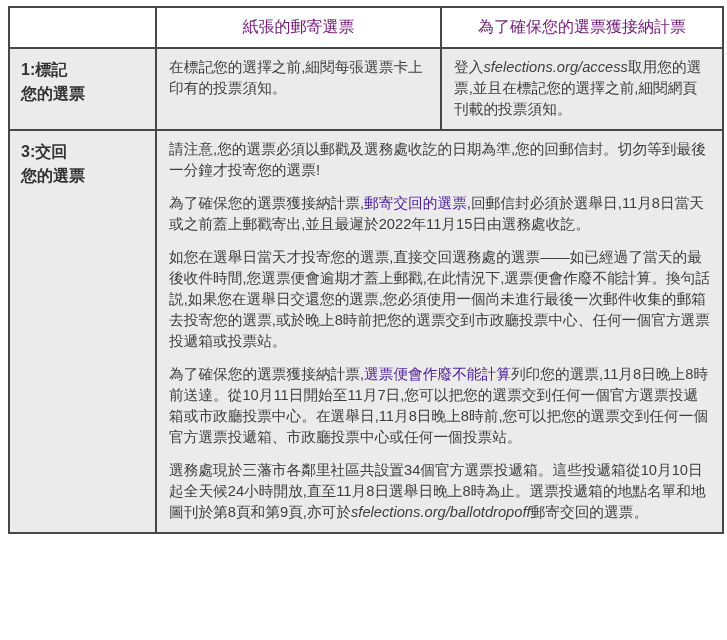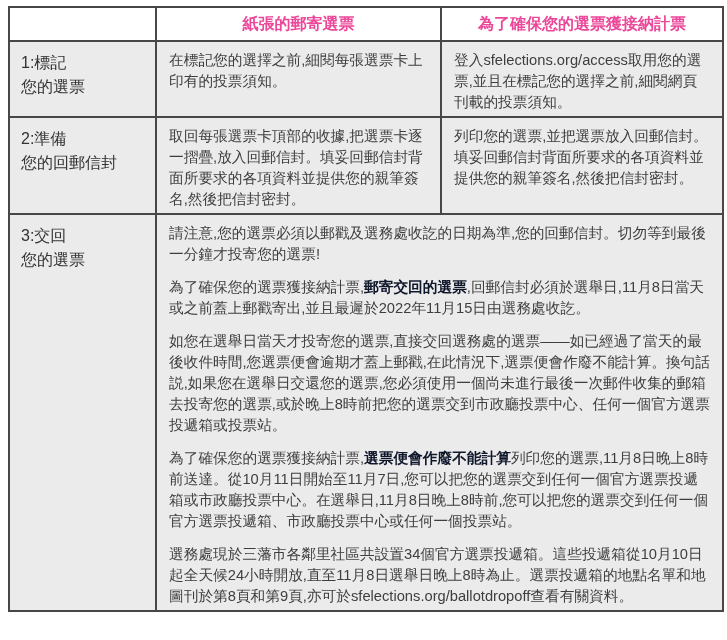--- a/index.html
+++ b/index.html
@@ -18,51 +18,51 @@
     border-collapse: collapse;
     table-layout: fixed;
   }
   .doc-table th, .doc-table td {
     border: 2px solid #474747;
     vertical-align: top;
     box-sizing: border-box;
   }
   th.hdr {
     background: #ffffff;
-    color: #ec4899;
-    font-weight: bold;
+    color: #701a75;
+    font-weight: normal;
     font-size: 16px;
-    height: 34px;
+    height: 41px;
     text-align: center;
     vertical-align: middle;
     padding: 4px 6px;
   }
   td.step-label {
     background: #ebebeb;
     color: #333333;
-    font-weight: normal;
+    font-weight: bold;
     font-size: 16px;
     line-height: 1.5;
     padding: 9px 8px 17px 11px;
   }
   td.cell {
     background: #ebebeb;
     color: #3e3e3e;
     font-size: 14.7px;
     line-height: 1.43;
-    padding: 8px 11px 3px 12px;
+    padding: 8px 11px 9px 12px;
   }
   td.cell p {
     margin: 0 0 12px 0;
   }
   td.cell p:last-child {
     margin-bottom: 0;
   }
-  .em-italic { }
-  .em-bold { font-weight: bold; color: #0f172a; }
+  .em-italic { font-style: italic; }
+  .em-bold { font-weight: normal; color: #4c1d95; }
 </style>
 </head>
 <body>
 
 <table class="doc-table">
   <colgroup>
     <col style="width:147px">
     <col style="width:285px">
     <col style="width:282px">
   </colgroup>
@@ -79,40 +79,28 @@
       <div>您的選票</div>
     </td>
     <td class="cell">
       <p>在標記您的選擇之前,細閱每張選票卡上印有的投票須知。</p>
     </td>
     <td class="cell">
       <p><span>登入</span><span class="em-italic">sfelections.org/access</span><span>取用您的選票,並且在標記您的選擇之前,細閱網頁刊載的投票須知。</span></p>
     </td>
   </tr>
 
-  <tr>
-    <td class="step-label">
-      <div>2:準備</div>
-      <div>您的回郵信封</div>
-    </td>
-    <td class="cell">
-      <p>取回每張選票卡頂部的收據,把選票卡逐一摺疊,放入回郵信封。填妥回郵信封背面所要求的各項資料並提供您的親筆簽名,然後把信封密封。</p>
-    </td>
-    <td class="cell">
-      <p>列印您的選票,並把選票放入回郵信封。填妥回郵信封背面所要求的各項資料並提供您的親筆簽名,然後把信封密封。</p>
-    </td>
-  </tr>
 
   <tr>
     <td class="step-label">
       <div>3:交回</div>
       <div>您的選票</div>
     </td>
     <td class="cell" colspan="2">
       <p>請注意,您的選票必須以郵戳及選務處收訖的日期為準,您的回郵信封。切勿等到最後一分鐘才投寄您的選票!</p>
       <p><span>為了確保您的選票獲接納計票,</span><span class="em-bold">郵寄交回的選票</span><span>,回郵信封必須於選舉日,11月8日當天或之前蓋上郵戳寄出,並且最遲於2022年11月15日由選務處收訖。</span></p>
       <p>如您在選舉日當天才投寄您的選票,直接交回選務處的選票——如已經過了當天的最後收件時間,您選票便會逾期才蓋上郵戳,在此情況下,選票便會作廢不能計算。換句話説,如果您在選舉日交還您的選票,您必須使用一個尚未進行最後一次郵件收集的郵箱去投寄您的選票,或於晚上8時前把您的選票交到市政廳投票中心、任何一個官方選票投遞箱或投票站。</p>
       <p><span>為了確保您的選票獲接納計票,</span><span class="em-bold">選票便會作廢不能計算</span><span>列印您的選票,11月8日晚上8時前送達。從10月11日開始至11月7日,您可以把您的選票交到任何一個官方選票投遞箱或市政廳投票中心。在選舉日,11月8日晚上8時前,您可以把您的選票交到任何一個官方選票投遞箱、市政廳投票中心或任何一個投票站。</span></p>
-      <p><span>選務處現於三藩市各鄰里社區共設置34個官方選票投遞箱。這些投遞箱從10月10日起全天候24小時開放,直至11月8日選舉日晚上8時為止。選票投遞箱的地點名單和地圖刊於第8頁和第9頁,亦可於</span><span class="em-italic">sfelections.org/ballotdropoff</span><span>查看有關資料。</span></p>
+      <p><span>選務處現於三藩市各鄰里社區共設置34個官方選票投遞箱。這些投遞箱從10月10日起全天候24小時開放,直至11月8日選舉日晚上8時為止。選票投遞箱的地點名單和地圖刊於第8頁和第9頁,亦可於</span><span class="em-italic">sfelections.org/ballotdropoff</span><span>郵寄交回的選票。</span></p>
     </td>
   </tr>
 </tbody>
   </table>
 
 </body></html>

